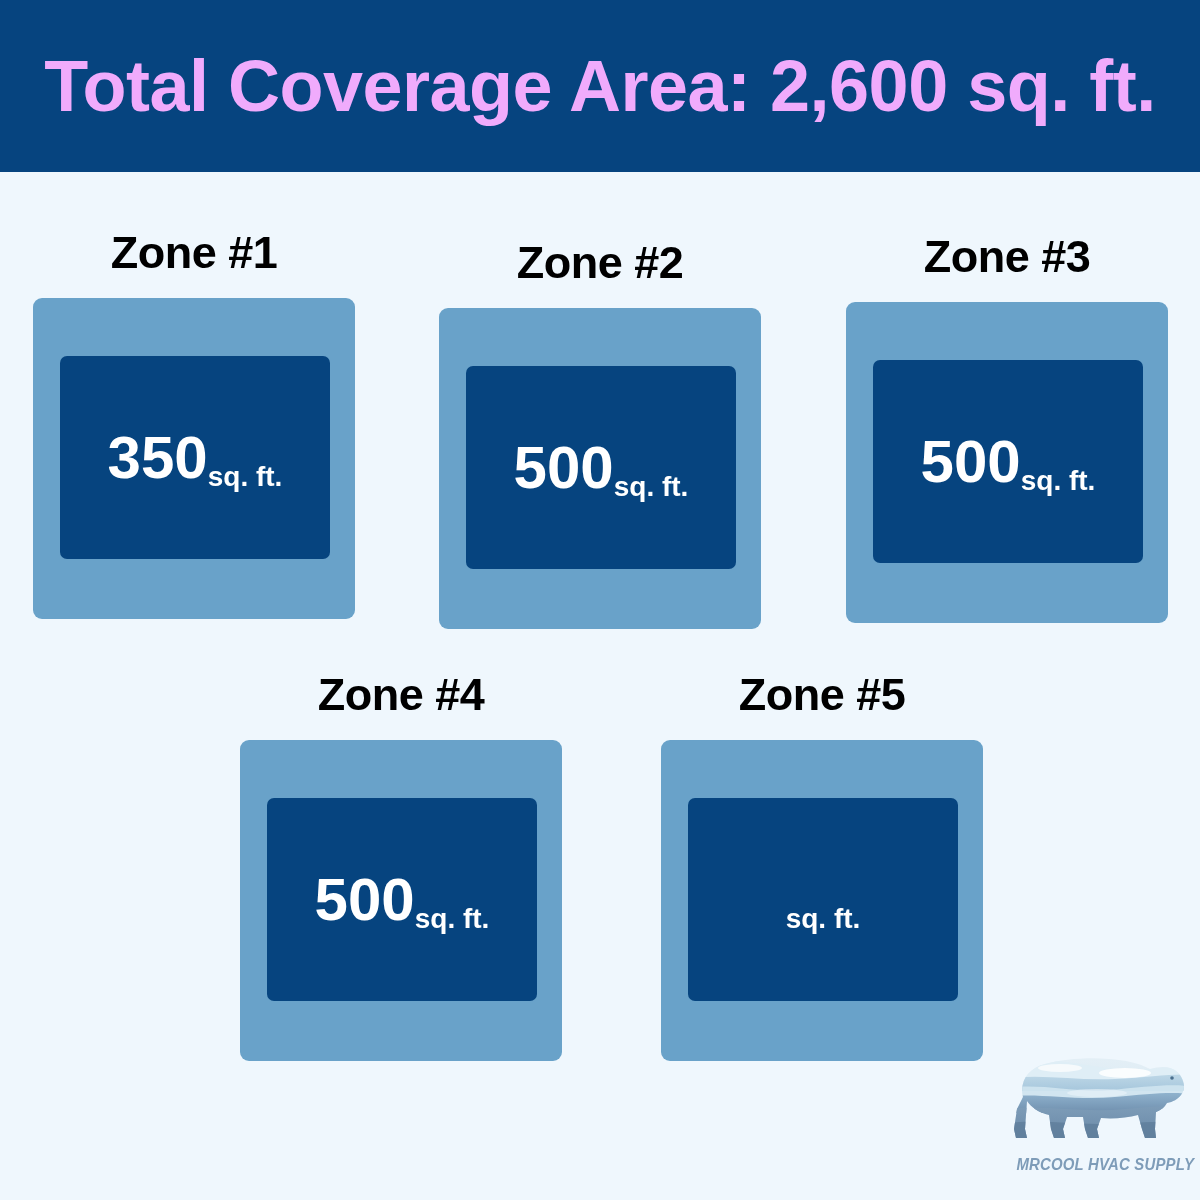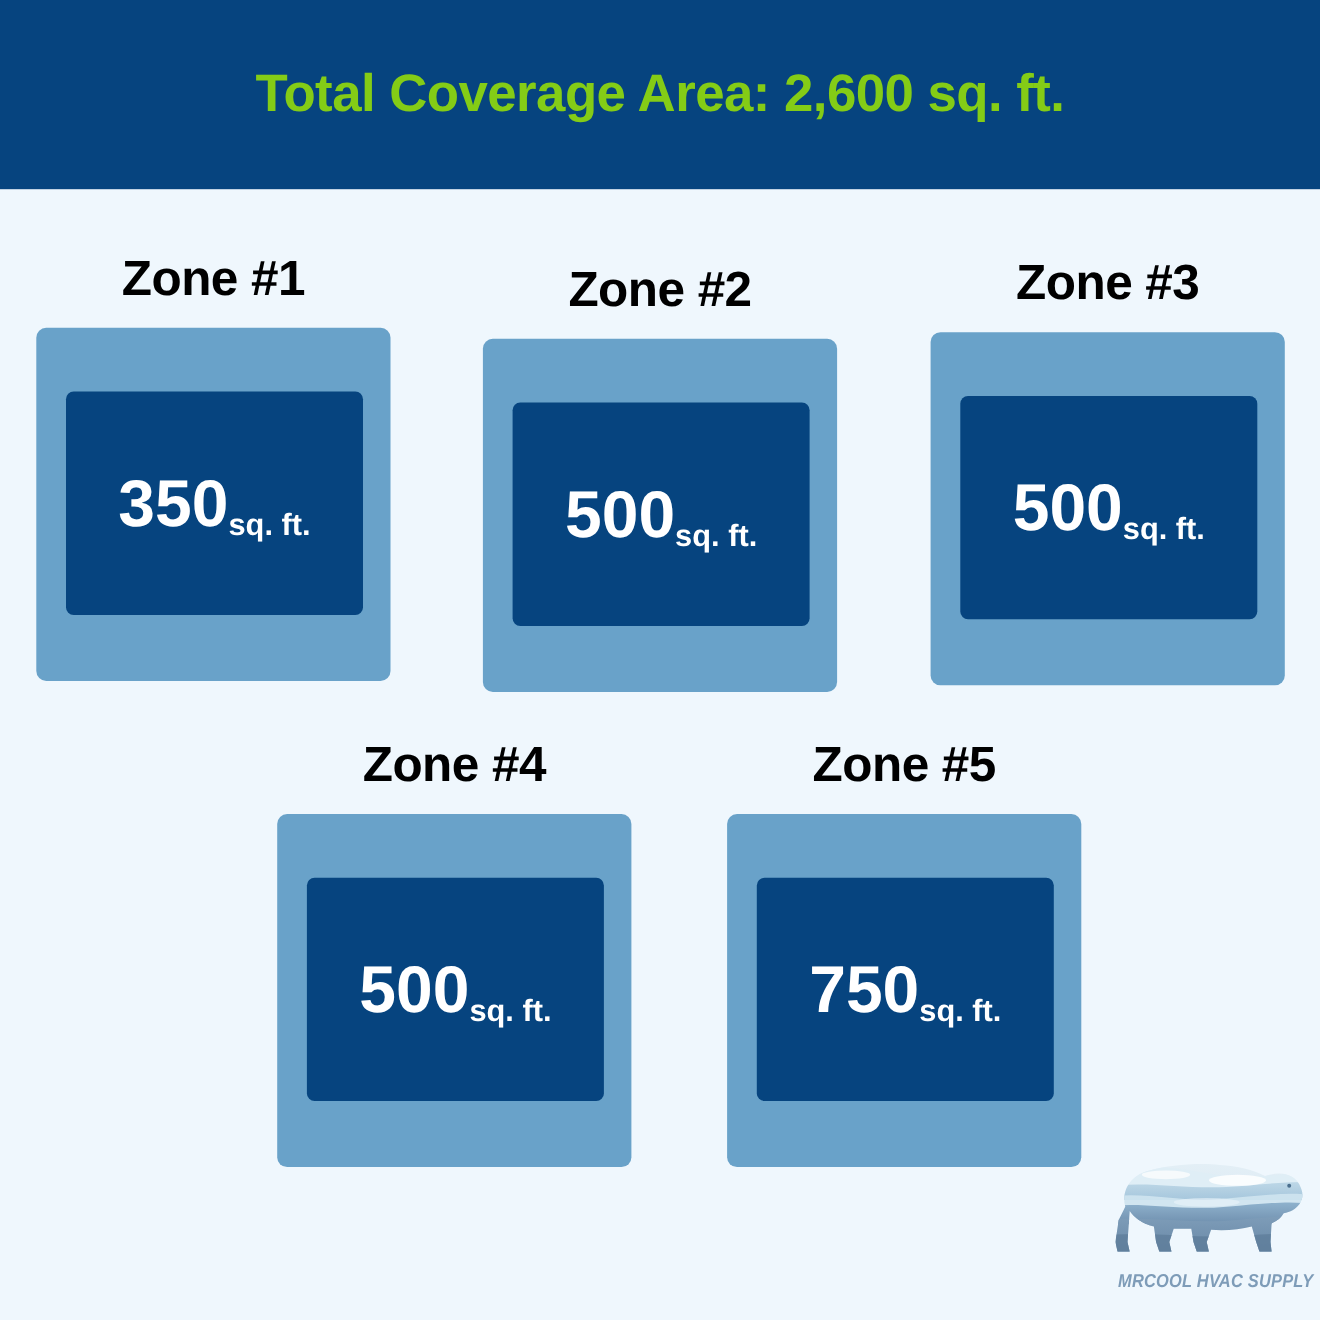--- a/index.html
+++ b/index.html
@@ -21,22 +21,22 @@
     left: 0;
     top: 0;
     width: 1200px;
     height: 172px;
     background: #06447f;
     display: flex;
     align-items: center;
     justify-content: center;
   }
   .header-title {
-    color: #84cc16;
-    font-size: 48px;
+    color: #f0abfc;
+    font-size: 72px;
     font-weight: bold;
     letter-spacing: -0.5px;
     line-height: 1;
     white-space: nowrap;
   }
 
   
   .zones-area {
     position: absolute;
     left: 0;
@@ -92,21 +92,21 @@
     font-weight: bold;
     line-height: 1;
     margin-top: 38px;
   }
 
   
   .zone-1 { left: 33px;  top: 58px; }
   .zone-2 { left: 439px; top: 68px; }
   .zone-3 { left: 846px; top: 62px; }
   
-  .zone-4 { left: 252px; top: 500px; }
+  .zone-4 { left: 240px; top: 500px; }
   .zone-5 { left: 661px; top: 500px; }
 
   
   .logo {
     position: absolute;
     left: 1005px;
     top: 1035px;
     width: 190px;
     height: 160px;
     font-style: italic;
@@ -173,21 +173,20 @@
         <div class="zone-value">500</div>
         <div class="zone-unit">sq. ft.</div>
       </div>
     </div>
   </div>
 
   <div class="zone zone-5">
     <div class="zone-label">Zone #5</div>
     <div class="zone-card">
       <div class="zone-inner">
-        <div class="zone-value">750</div>
         <div class="zone-unit">sq. ft.</div>
       </div>
     </div>
   </div>
 
 </div>
 
 <div class="logo">
   <svg class="logo-mark" viewBox="0 0 190 122">
     <defs>

